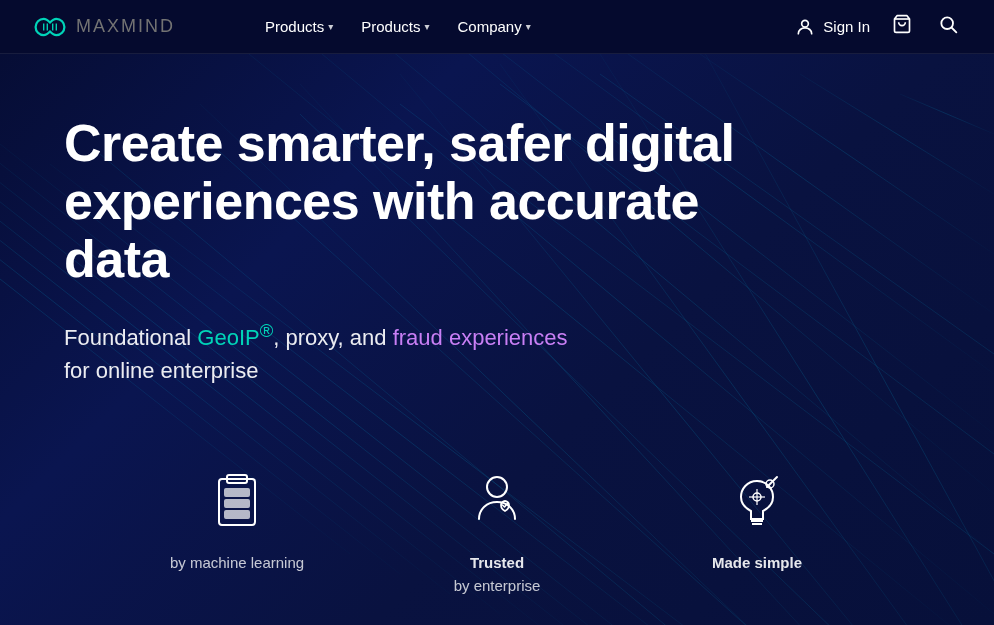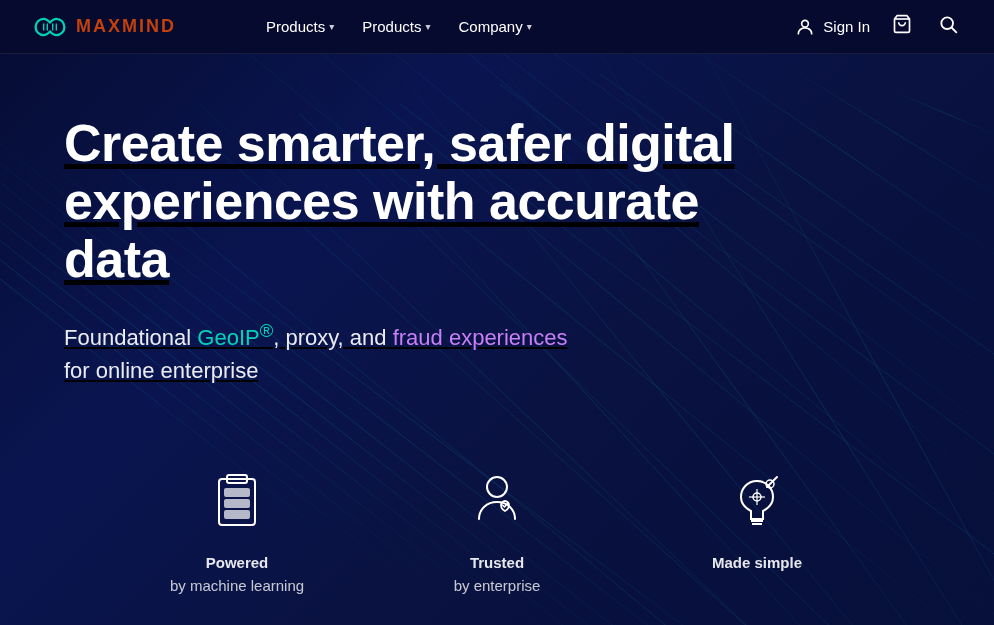--- a/index.html
+++ b/index.html
@@ -28,23 +28,23 @@
       gap: 8px;
       color: white;
       text-decoration: none;
     }
     .nav-logo-icon {
       width: 36px;
       height: 24px;
     }
     .nav-logo-text {
       font-size: 18px;
-      font-weight: 700;
+      font-weight: 400;
       letter-spacing: 2px;
-      color: #c2410c;
+      color: #737373;
     }
     .nav-links {
       display: flex;
       align-items: center;
       gap: 8px;
       margin-left: 80px;
     }
     .nav-link {
       color: white;
       text-decoration: none;
@@ -106,21 +106,20 @@
       position: absolute;
       top: 0; left: 0;
       width: 100%; height: 100%;
       opacity: 0.35;
     }
 
     .hero-content {
       position: relative;
       z-index: 2;
       max-width: 700px;
-      text-decoration: underline;
     }
 
     .hero-title {
       font-size: 52px;
       font-weight: 800;
       color: white;
       line-height: 1.12;
       margin-bottom: 28px;
       letter-spacing: -0.5px;
     }
@@ -303,21 +302,20 @@
 
           <rect x="14" y="8" width="36" height="46" rx="3" stroke="white" stroke-width="2"></rect>
           <rect x="22" y="4" width="20" height="8" rx="2" stroke="white" stroke-width="2"></rect>
 
           <rect x="20" y="18" width="24" height="7" rx="1" fill="white" opacity="0.7"></rect>
           <rect x="20" y="29" width="24" height="7" rx="1" fill="white" opacity="0.7"></rect>
           <rect x="20" y="40" width="24" height="7" rx="1" fill="white" opacity="0.7"></rect>
         </svg>
       </div>
       <div class="feature-label">
-        <span class="line1">Powered</span>
         <span class="line2">by machine learning</span>
       </div>
     </div>
 
     <div class="feature-item">
       <div class="feature-icon">
         <svg viewBox="0 0 64 64" fill="none" stroke="white" stroke-width="2" xmlns="http://www.w3.org/2000/svg">
 
           <circle cx="32" cy="16" r="10" stroke="white" stroke-width="2"></circle>
 

